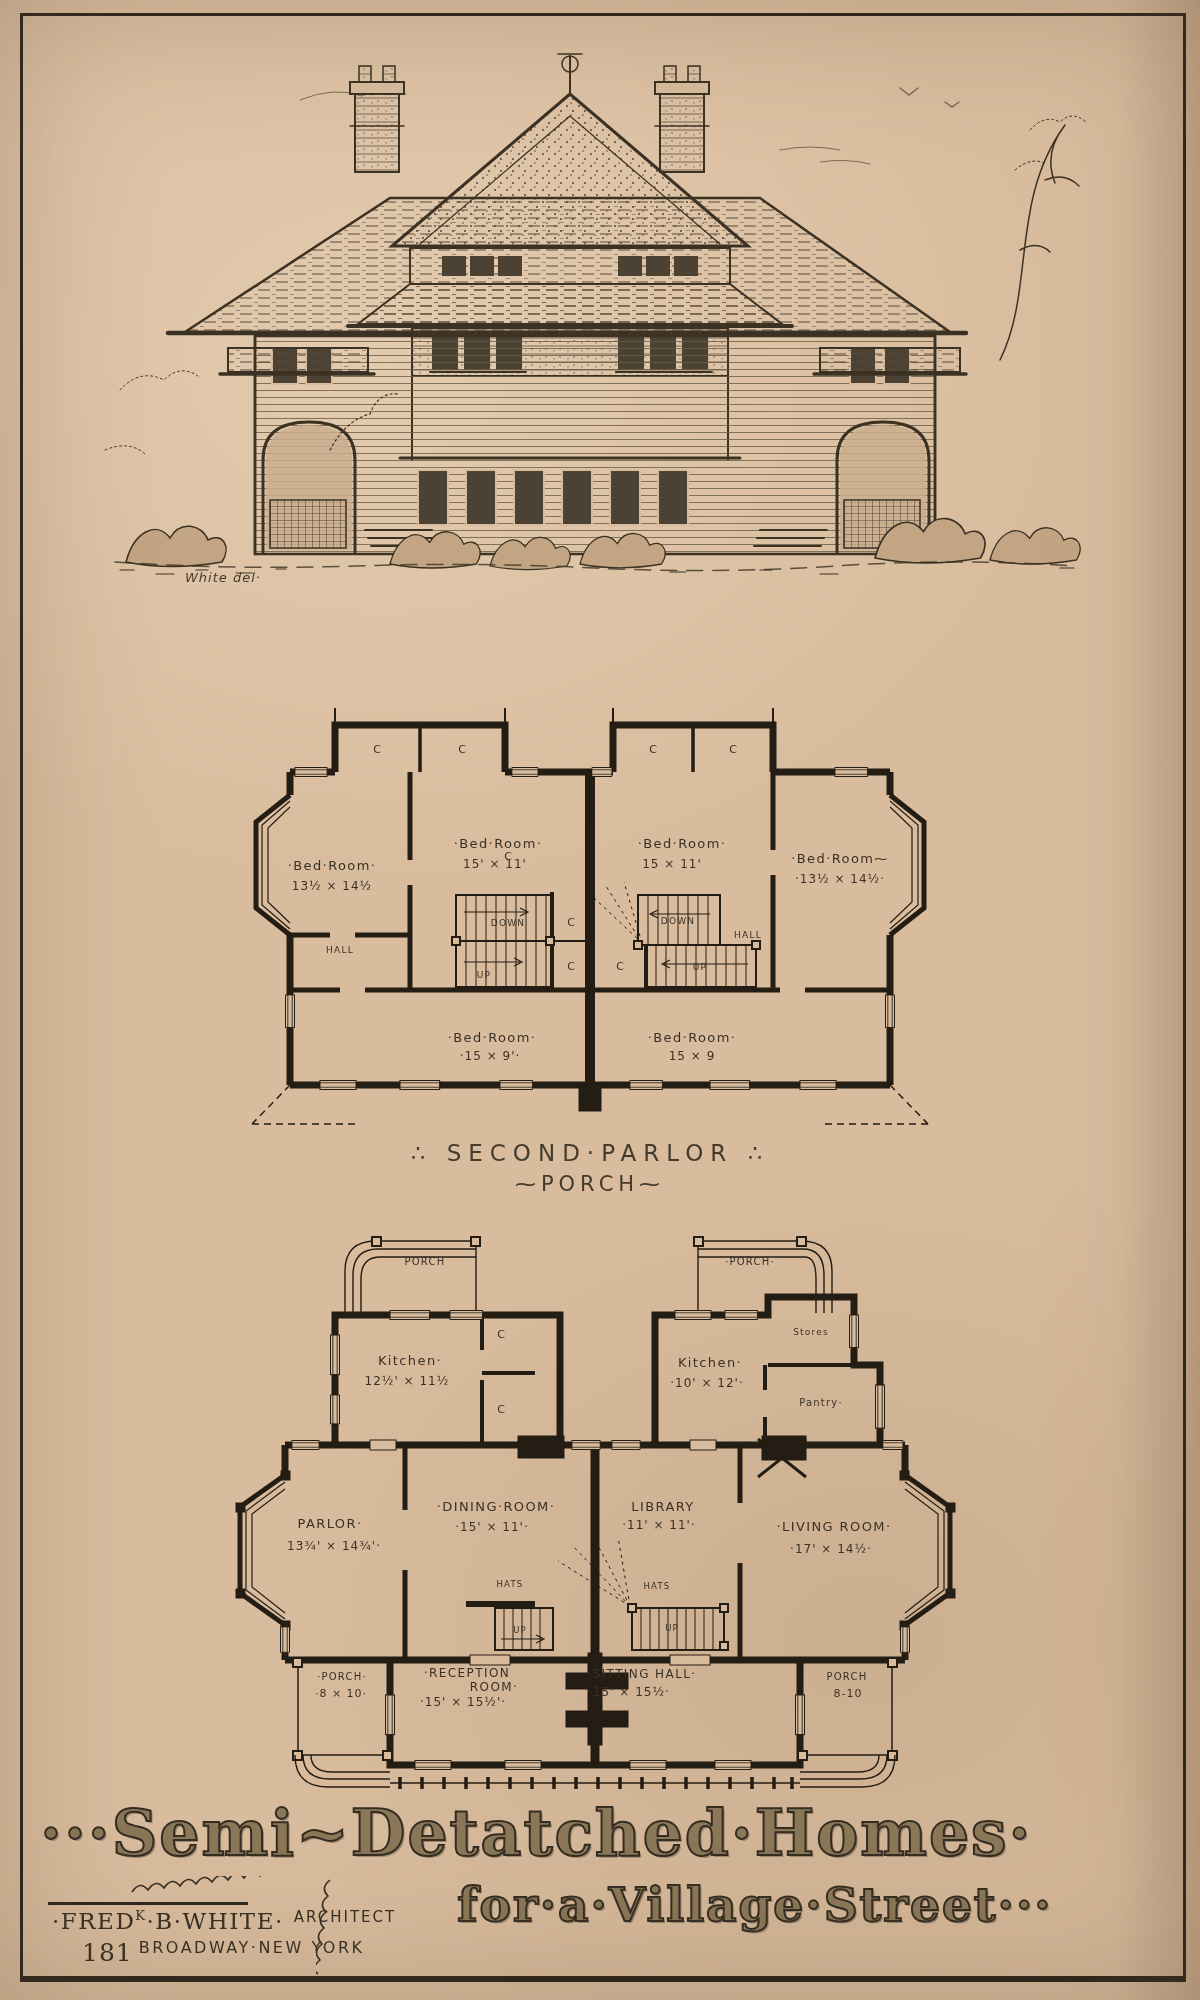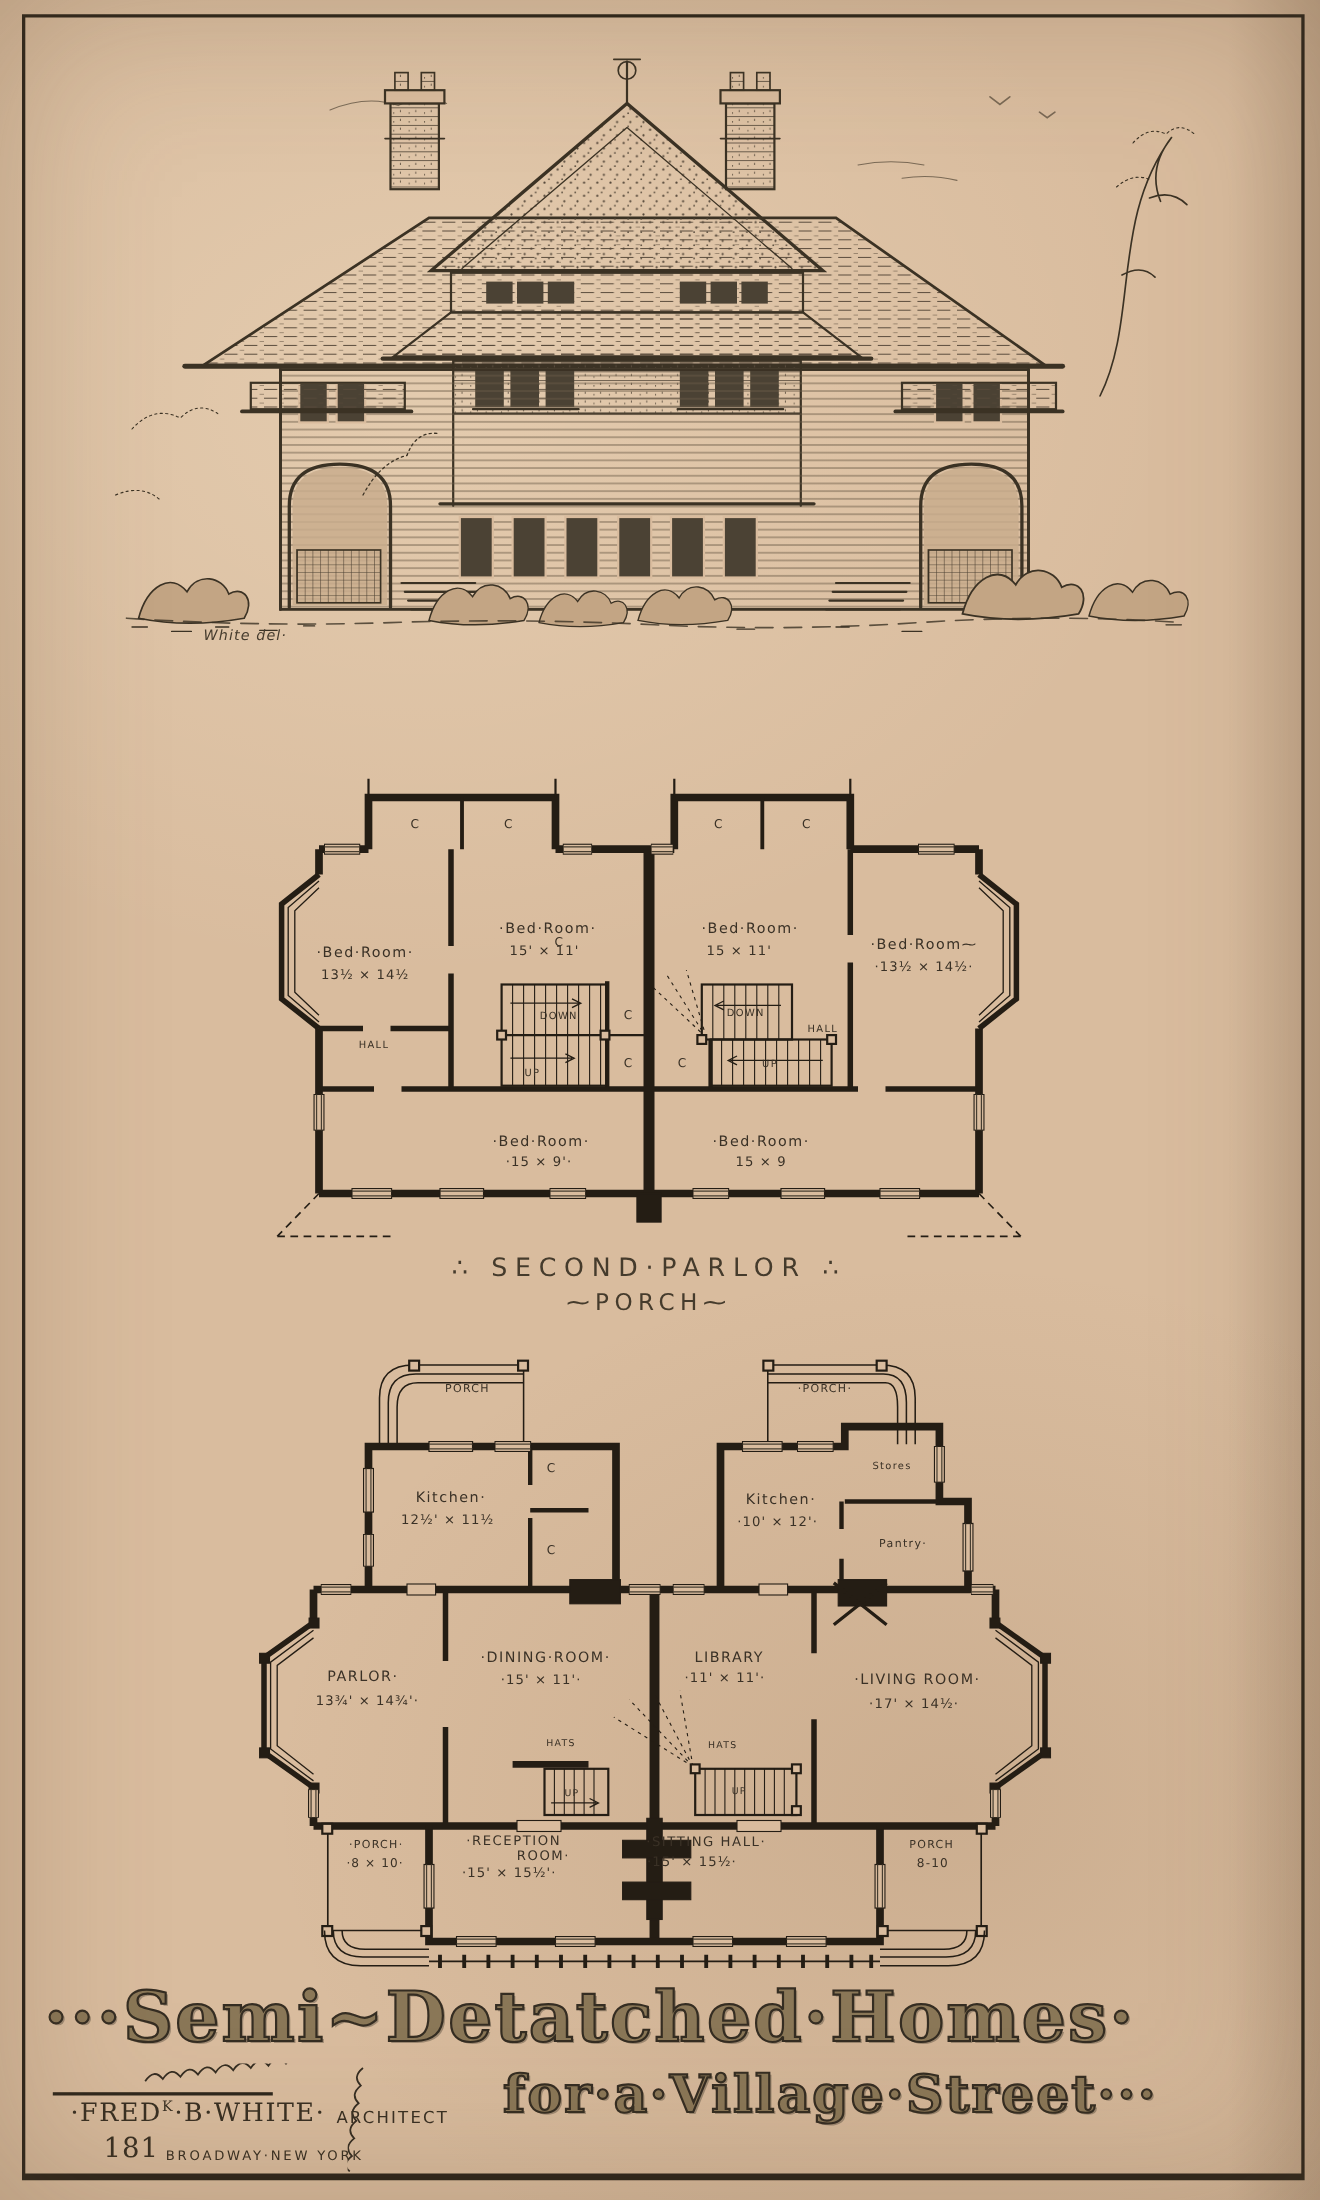--- a/index.html
+++ b/index.html
@@ -24,23 +24,23 @@
     font-family:"DejaVu Sans",sans-serif;}
   .cap-main{font-size:23px;letter-spacing:7px;}
   .cap-sub{font-size:21px;letter-spacing:5px;}
   .display{font-family:"DejaVu Serif",serif;font-weight:700;color:#8a7757;
     -webkit-text-stroke:2px #352d22;text-shadow:2px 2px 0 rgba(53,45,34,.35);
     text-align:center;letter-spacing:2px;line-height:1.05;}
   .arch-name{font-size:23px;letter-spacing:1.5px;color:#382f22;font-family:"DejaVu Serif",serif;}
   .arch-name sup{font-size:13px;}
   .arch-role{font-size:15px;letter-spacing:2px;color:#382f22;margin-left:10px;}
   .addr-num{font-size:25px;letter-spacing:1px;color:#382f22;font-family:"DejaVu Serif",serif;}
-  .addr-rest{font-size:12px;letter-spacing:2.5px;color:#382f22;margin-left:6px;}
+  .addr-rest{font-size:16px;letter-spacing:2.5px;color:#382f22;margin-left:6px;}
   .rule{position:absolute;background:#2e271c;height:3px;}
-  .row{display:flex;align-items:flex-end;margin-left:12px;}
+  .row{display:flex;align-items:flex-start;}
 </style>
 </head>
 <body>
 
 <div class="page">
   <div class="frame"></div>
 
   <svg class="abs" style="left:60px;top:30px" width="1080" height="580" viewBox="0 0 1080 580">
     <defs>
       <pattern id="sid1" width="10" height="7" patternUnits="userSpaceOnUse">

